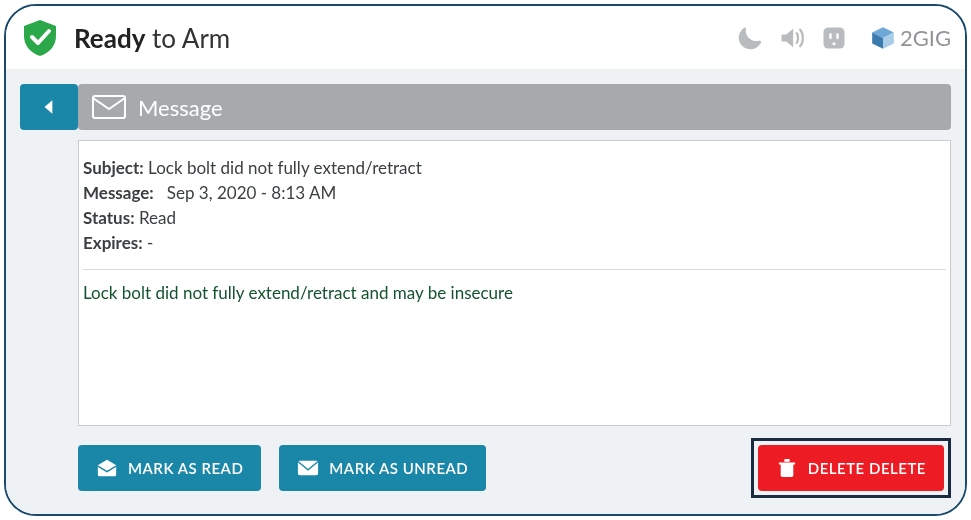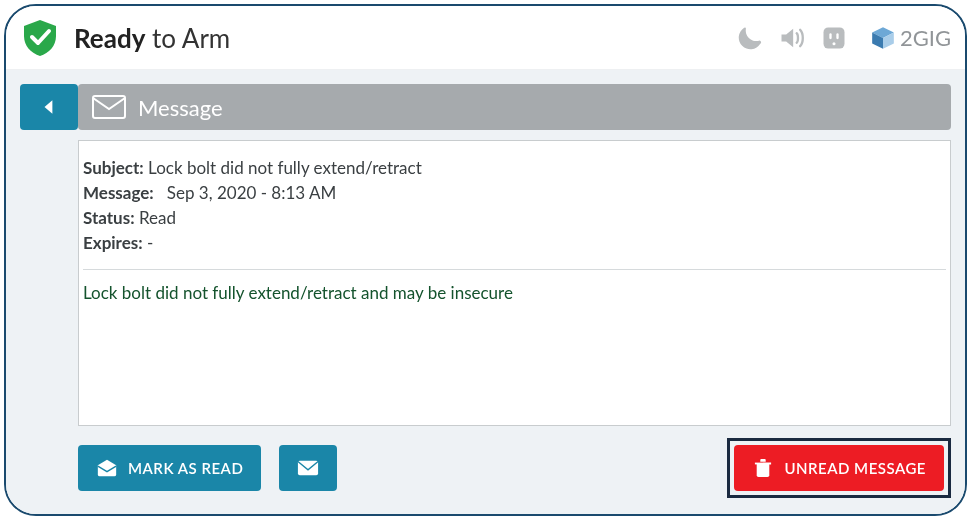--- a/index.html
+++ b/index.html
@@ -226,30 +226,31 @@
             <path d="M2 6 L12 0 L22 6 V16 A2 2 0 0 1 20 18 H4 A2 2 0 0 1 2 16 Z" fill="#fff"></path>
             <path d="M2 7 L12 13 L22 7" fill="none" stroke="#1a86a8" stroke-width="1.5"></path>
           </svg>
           <span>MARK AS READ</span>
         </div>
         <div class="btn teal">
           <svg viewBox="0 0 24 18">
             <rect x="1" y="1" width="22" height="16" rx="2" fill="#fff"></rect>
             <path d="M1 2 L12 11 L23 2" fill="none" stroke="#1a86a8" stroke-width="1.5"></path>
           </svg>
+          <span>MARK AS UNREAD</span>
         </div>
         <div class="spacer"></div>
         <div class="delete-wrap">
           <div class="btn red">
             <svg viewBox="0 0 18 20">
               <path d="M2 5 H16 V18 A2 2 0 0 1 14 20 H4 A2 2 0 0 1 2 18 Z" fill="#fff"></path>
               <path d="M0 4 H18 V6 H0 Z" fill="#fff"></path>
               <path d="M6 1 A1 1 0 0 1 7 0 H11 A1 1 0 0 1 12 1 V3 H6 Z" fill="#fff"></path>
             </svg>
-            <span>UNREAD MESSAGE</span>
+            <span>DELETE DELETE</span>
           </div>
         </div>
       </div>
 
     </div>
   </div>
 
 </div>
 
 </body></html>

